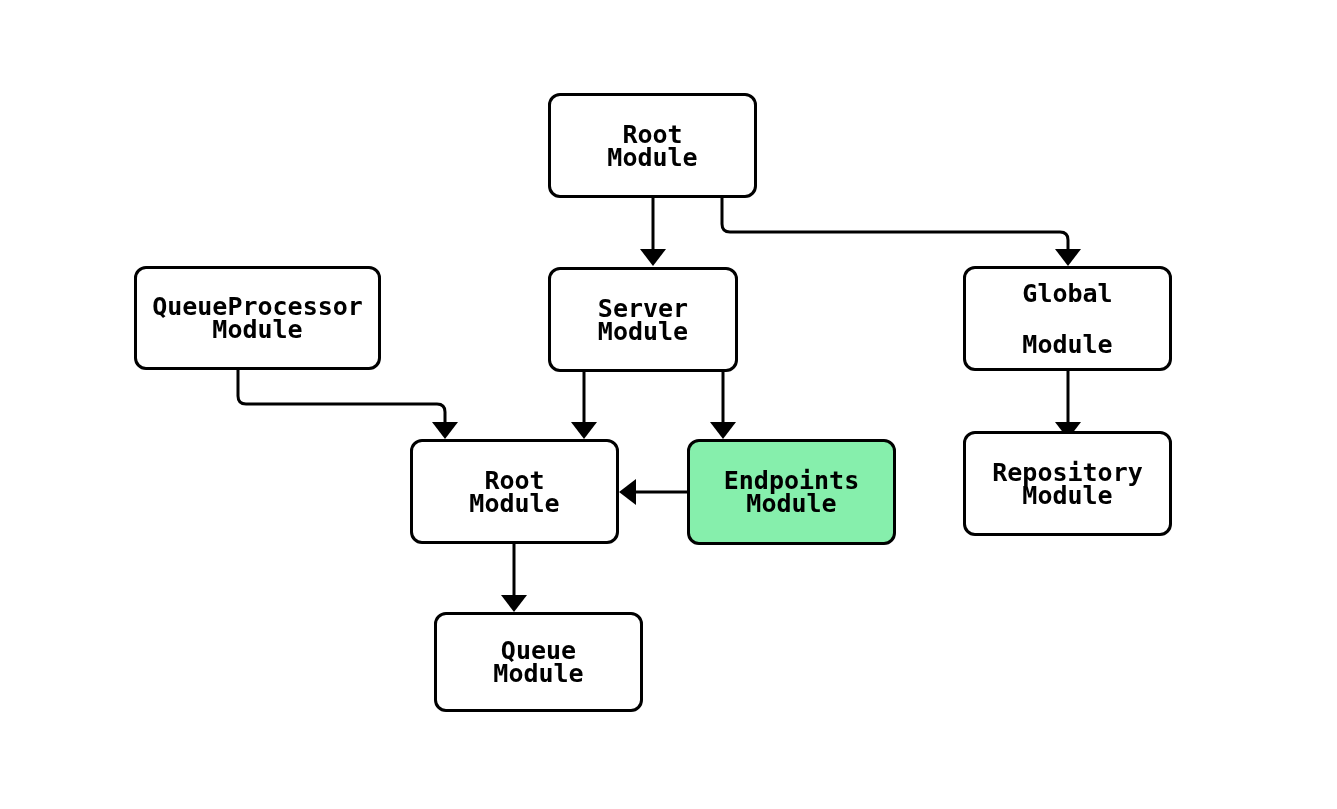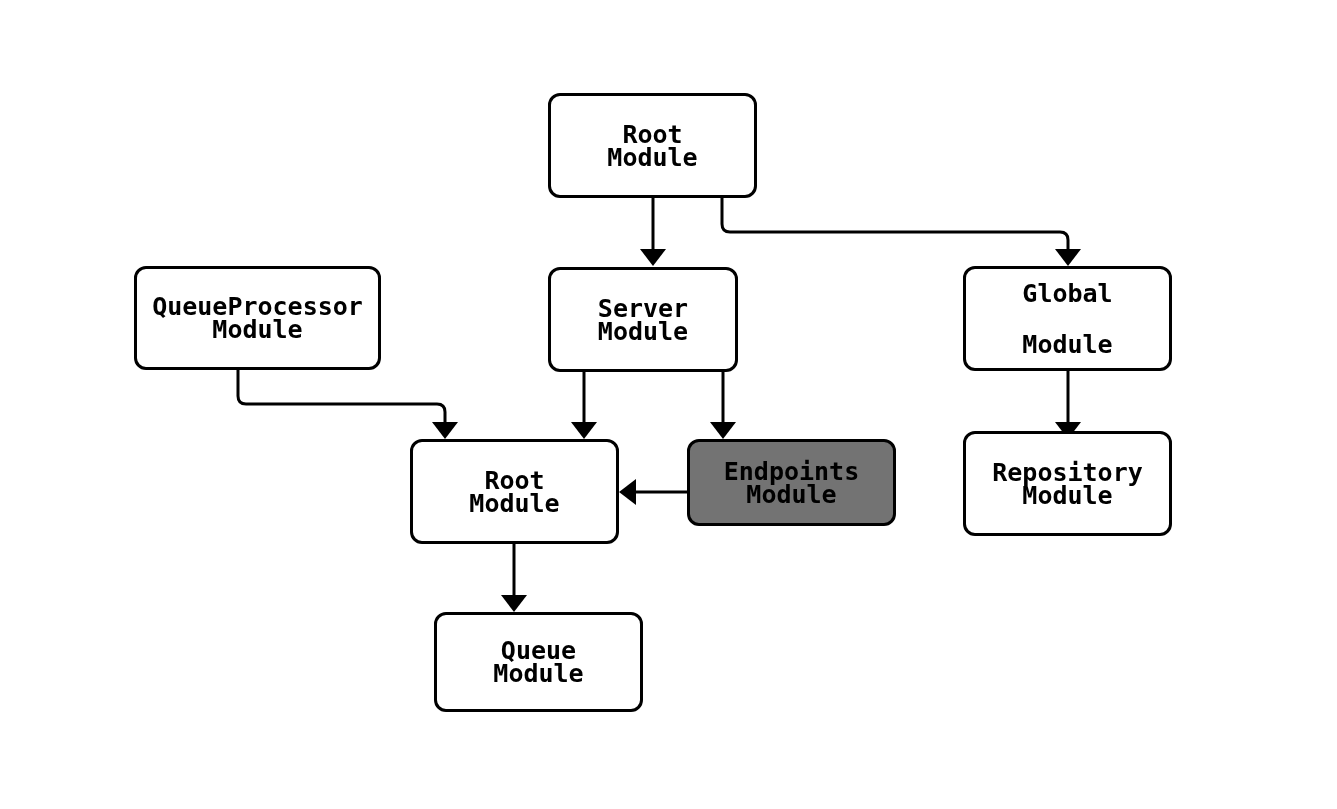--- a/index.html
+++ b/index.html
@@ -100,21 +100,21 @@
       <span>Module</span>
     </div>
     <div class="node" style="left: 963px; top: 266px; width: 209px; height: 105px; background: rgb(255, 255, 255); border-color: rgb(0, 0, 0); gap: 28px;">
       <span>Global</span>
       <span>Module</span>
     </div>
     <div class="node" style="left: 410px; top: 439px; width: 209px; height: 105px; background: rgb(255, 255, 255); border-color: rgb(0, 0, 0);">
       <span>Root</span>
       <span>Module</span>
     </div>
-    <div class="node" style="left: 687px; top: 439px; width: 209px; height: 87px; background: #737373; border-color: rgb(0, 0, 0);">
+    <div class="node" style="left: 687px; top: 439px; width: 209px; height: 106px; background: #86efac; border-color: rgb(0, 0, 0);">
       <span>Endpoints</span>
       <span>Module</span>
     </div>
     <div class="node" style="left: 963px; top: 431px; width: 209px; height: 105px; background: rgb(255, 255, 255); border-color: rgb(0, 0, 0);">
       <span>Repository</span>
       <span>Module</span>
     </div>
     <div class="node" style="left: 410px; top: 612px; width: 209px; height: 100px; background: rgb(255, 255, 255); border-color: rgb(0, 0, 0); margin-left: 24px;">
       <span>Queue</span>
       <span>Module</span>

